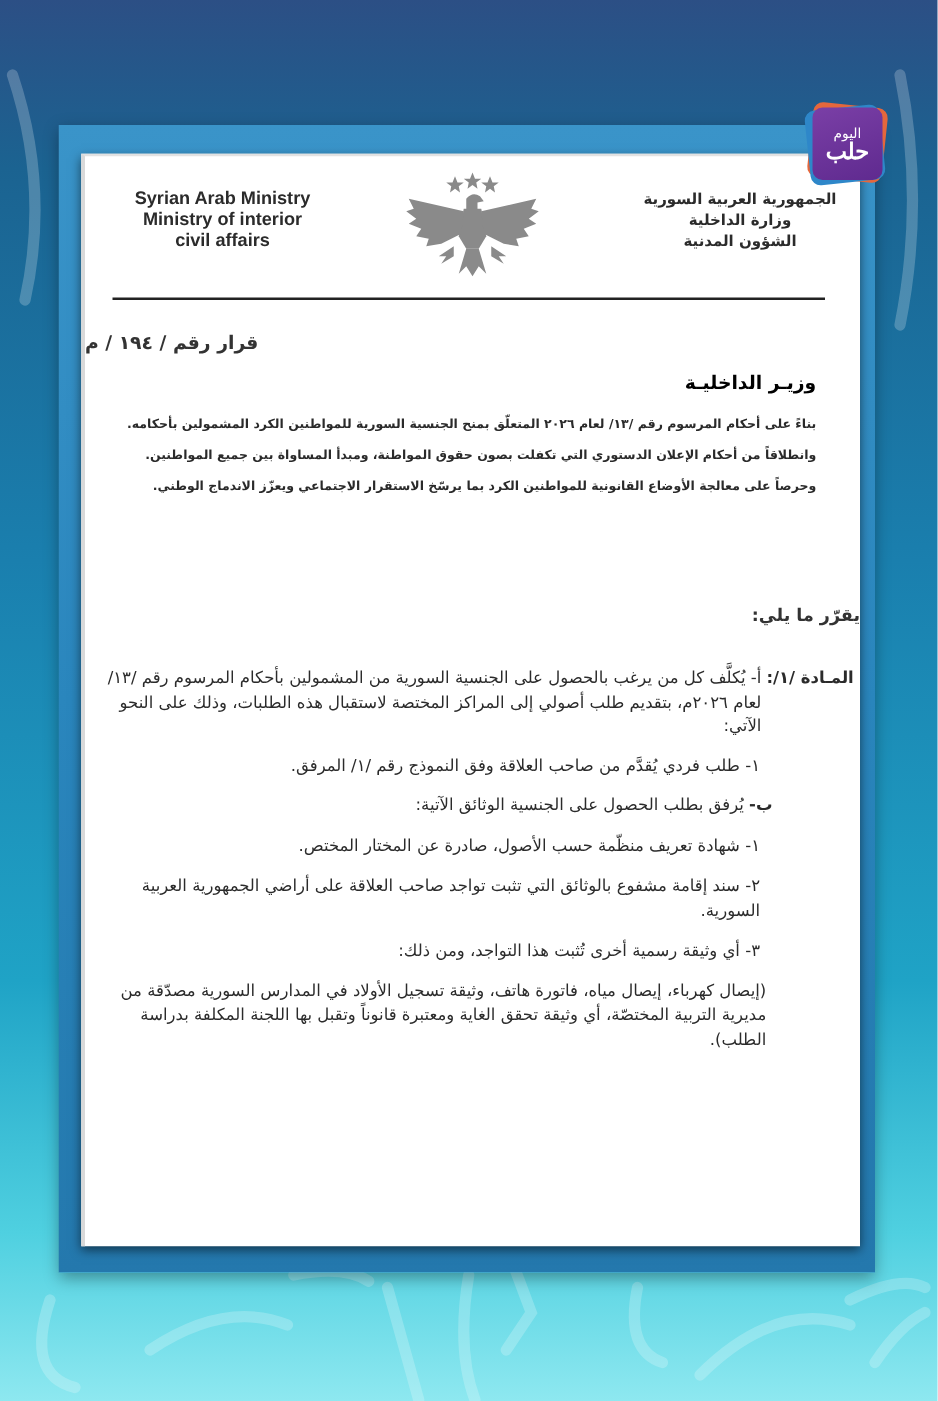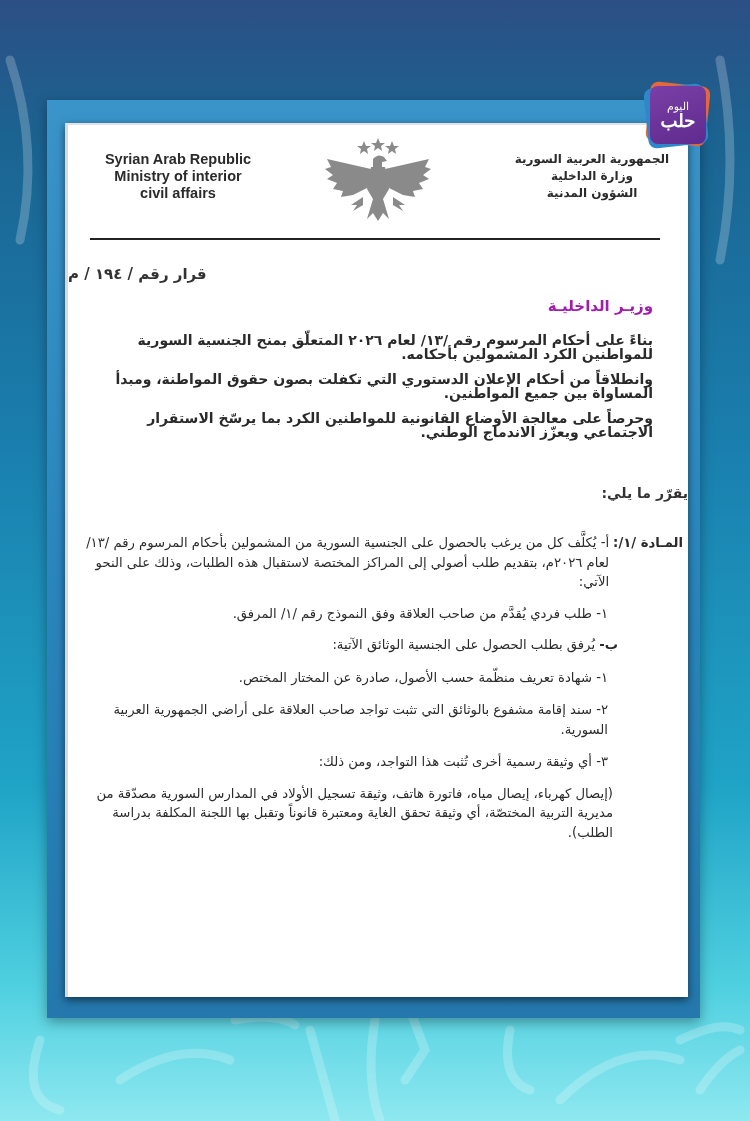--- a/index.html
+++ b/index.html
@@ -36,22 +36,22 @@
   }
   .hdr-ar {
     position:absolute; right:16px; top:26px; width:160px; text-align:center; direction:rtl;
     font-family:"DejaVu Sans", sans-serif; font-weight:bold; font-size:12px; color:#2b2b2b; line-height:17px;
   }
   .emblem { position:absolute; left:255px; top:12px; width:110px; height:88px; }
   .rule { position:absolute; left:22px; right:28px; top:113px; height:2px; background:#222; }
 
   .rtl { direction:rtl; unicode-bidi:embed; color:#2a2a2a; }
   .decision-no { position:absolute; left:0; right:0; top:140px; text-align:left; font-size:15px; font-weight:bold; color:#333; }
-  .minister { position:absolute; right:35px; top:172px; font-size:15px; font-weight:bold; color:#a21caf; letter-spacing:0.5px; }
-  .preamble { position:absolute; right:35px; left:8px; top:208px; font-size:14px; font-weight:bold; line-height:14px; color:#2a2a2a; }
+  .minister { position:absolute; right:35px; top:172px; font-size:15px; font-weight:bold; color:#000000; letter-spacing:0.5px; }
+  .preamble { position:absolute; right:35px; left:8px; top:208px; font-size:10px; font-weight:bold; line-height:14px; color:#2a2a2a; }
   .preamble p { margin:0 0 11px 0; }
   .decides { position:absolute; left:0; right:0; top:360px; text-align:right; font-size:14px; font-weight:bold; color:#333; }
 
   .body-text { position:absolute; right:5px; left:5px; top:408px; font-size:13.2px; line-height:19.5px; color:#2b2b2b; }
   .body-text .art { display:flex; direction:rtl; }
   .body-text .art-label { font-weight:bold; white-space:nowrap; margin-left:4px; }
   .body-text p { margin:0; }
   .item { margin-right:75px; margin-top:12px; }
   .item b { font-weight:normal; }
   .sub-b { margin-right:65px; margin-top:12px; }
@@ -86,21 +86,21 @@
   <div class="back2"></div>
   <div class="front">
     <span class="l1">اليوم</span>
     <span class="l2">حلب</span>
   </div>
 </div>
 
 <div class="paper">
 
   <div class="hdr-en">
-    <div>Syrian Arab Republic</div>
+    <div>Syrian Arab Ministry</div>
     <div>Ministry of interior</div>
     <div>civil affairs</div>
   </div>
 
   <svg class="emblem" viewBox="0 0 110 88">
     <g fill="#8a8a8a">
       <polygon points="41,4 43,9 48,9 44,12 45,17 41,14 37,17 38,12 34,9 39,9"></polygon>
       <polygon points="55,1 57,6 62,6 58,9 59,14 55,11 51,14 52,9 48,6 53,6"></polygon>
       <polygon points="69,4 71,9 76,9 72,12 73,17 69,14 65,17 66,12 62,9 67,9"></polygon>
       <path d="M50 22 q5 -6 11 -2 l3 4 l-5 1 l0 6 l-9 0 z"></path>

